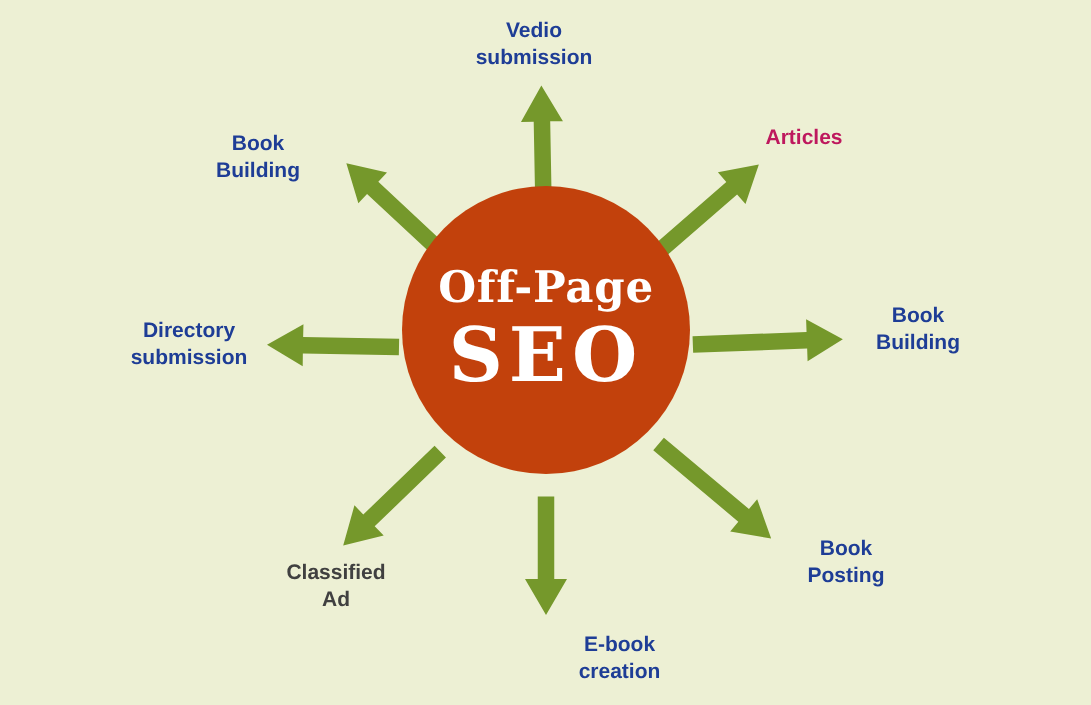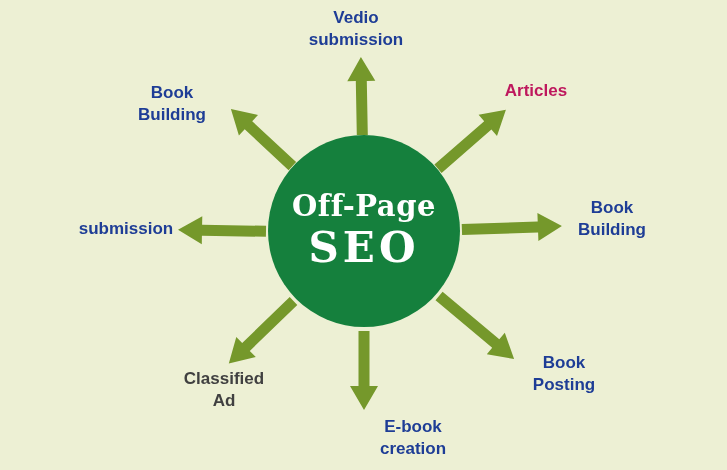--- a/index.html
+++ b/index.html
@@ -29,51 +29,51 @@
     font-family: "DejaVu Serif", serif;
     font-weight: bold;
     text-align: center;
   }
   .center-title {
     font-size: 29px;
     letter-spacing: 0.5px;
     line-height: 1.1;
   }
   .center-subtitle {
-    font-size: 42px;
+    font-size: 50px;
     letter-spacing: 4px;
     line-height: 1.1;
     margin-top: 2px;
   }
   .spoke-label {
     position: absolute;
     transform: translate(-50%, -50%);
     text-align: center;
     font-weight: bold;
-    font-size: 17px;
+    font-size: 14px;
     line-height: 1.3;
     white-space: nowrap;
   }
 </style>
 </head>
 <body>
 
 <div id="stage" style="background: rgb(237, 240, 212);">
   <svg id="arrow-layer" viewBox="0 0 727 470" xmlns="http://www.w3.org/2000/svg">
       <polygon points="367.8,134.9 366.8,80.9 375.3,80.8 360.9,57.0 347.3,81.3 355.8,81.1 356.8,135.1" fill="#75982b"></polygon>
       <polygon points="441.6,172.9 491.4,129.6 497.0,136.0 505.9,109.7 478.6,114.8 484.2,121.3 434.4,164.6" fill="#75982b"></polygon>
       <polygon points="462.1,235.1 538.1,232.4 538.4,240.9 561.9,226.1 537.4,212.9 537.7,221.4 461.7,224.1" fill="#75982b"></polygon>
       <polygon points="435.5,300.2 492.2,347.8 486.8,354.3 514.1,359.0 504.8,332.8 499.3,339.3 442.6,291.8" fill="#75982b"></polygon>
       <polygon points="358.5,331.0 358.5,386.0 350.0,386.0 364.0,410.0 378.0,386.0 369.5,386.0 369.5,331.0" fill="#75982b"></polygon>
       <polygon points="289.7,297.1 242.2,343.0 236.3,336.9 228.8,363.6 255.8,357.0 249.8,350.9 297.3,305.0" fill="#75982b"></polygon>
       <polygon points="266.1,225.8 202.1,224.7 202.3,216.2 178.0,229.8 201.8,244.2 201.9,235.7 265.9,236.8" fill="#75982b"></polygon>
       <polygon points="296.1,162.1 252.2,121.2 258.0,115.0 230.9,108.9 238.9,135.5 244.7,129.3 288.6,170.2" fill="#75982b"></polygon>
     </svg>
 
-  <div id="center-circle" style="background: #15803d; color: rgb(255, 255, 255); left: 268px; top: 135px; width: 192px; height: 192px;">
+  <div id="center-circle" style="background: #c2410c; color: rgb(255, 255, 255); left: 268px; top: 124px; width: 192px; height: 192px;">
     <div class="center-title">Off-Page</div>
     <div class="center-subtitle">SEO</div>
   </div>
 
 <div class="spoke-label" style="left: 356px; top: 29px; color: rgb(30, 61, 150);">
       <div>Vedio</div>
       <div>submission</div>
     </div>
     <div class="spoke-label" style="left: 536px; top: 91px; color: #be185d;">
       <div>Articles</div>
@@ -88,19 +88,20 @@
     </div>
     <div class="spoke-label" style="left: 369px; top: 438px; color: rgb(30, 61, 150); margin-left: 44px;">
       <div>E-book</div>
       <div>creation</div>
     </div>
     <div class="spoke-label" style="left: 224px; top: 390px; color: #404040;">
       <div>Classified</div>
       <div>Ad</div>
     </div>
     <div class="spoke-label" style="left: 126px; top: 229px; color: rgb(30, 61, 150);">
+      <div>Directory</div>
       <div>submission</div>
     </div>
     <div class="spoke-label" style="left: 172px; top: 104px; color: rgb(30, 61, 150);">
       <div>Book</div>
       <div>Building</div>
     </div>
   </div>
 
 </body></html>

